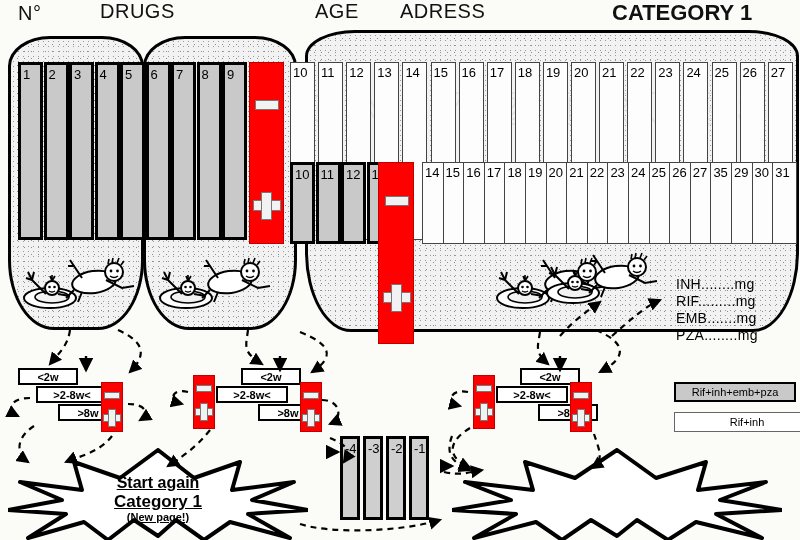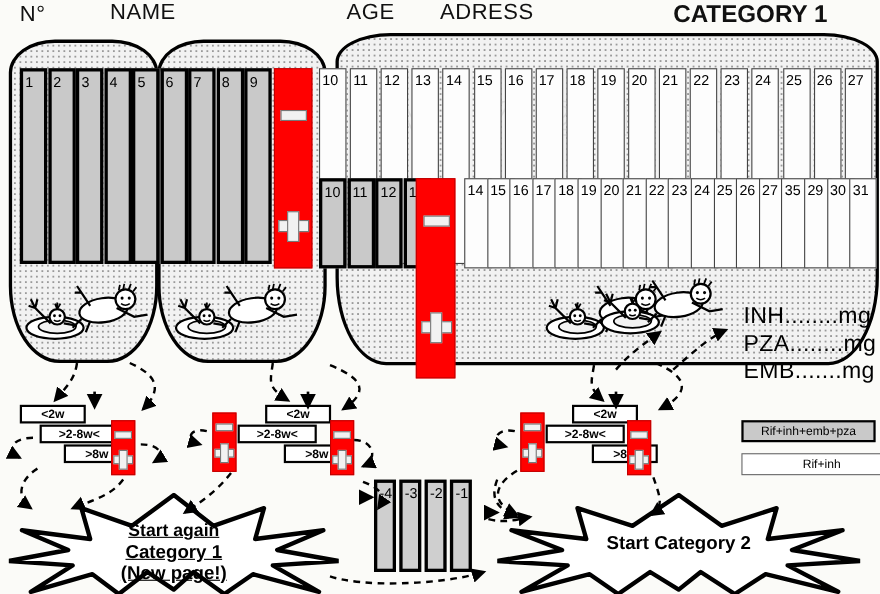--- a/index.html
+++ b/index.html
@@ -54,21 +54,21 @@
   .wm{
     position:absolute;
     font-size:44px;font-weight:bold;letter-spacing:12px;
     color:transparent;
     -webkit-text-stroke:1.5px #e2e2e2;
     white-space:nowrap;
     pointer-events:none;
   }
 
   
-  .drug{font-size:21px;letter-spacing:.3px;white-space:nowrap;}
+  .drug{font-size:14px;letter-spacing:.3px;white-space:nowrap;}
   .legendbox{
     position:absolute;box-sizing:border-box;
     border:2px solid #000;font-size:11px;
     display:flex;align-items:center;justify-content:center;
   }
   .legendbox.g{background:#c9c9c9;}
   .legendbox.w{background:#fff;border:1px solid #666;}
 
   
   .dbox{
@@ -93,21 +93,21 @@
     background:#cfcfcf;border:3px solid #000;
     font-size:13px;padding-top:2px;text-indent:2px;
   }
 
   svg.overlay{position:absolute;left:0;top:0;width:800px;height:540px;pointer-events:none;}
 </style>
 </head>
 <body>
 
 <div class="abs hdr" style="left:18px;top:2px;">N°</div>
-<div class="abs hdr" style="left:100px;top:0px;">NAME</div>
+<div class="abs hdr" style="left:100px;top:0px;">DRUGS</div>
 <div class="abs hdr" style="left:315px;top:0px;">AGE</div>
 <div class="abs hdr" style="left:400px;top:0px;">ADRESS</div>
 <div class="abs hdr cat" style="left:612px;top:0px;">CATEGORY 1</div>
 
 <div class="blob b1" style="left:8px;top:36px;width:130px;height:288px;"></div>
 <div class="blob b1" style="left:143px;top:36px;width:148px;height:288px;"></div>
 <div class="blob b2" style="left:305px;top:30px;width:488px;height:296px;"></div>
 
 <div class="wm" style="left:310px;top:84px;">ONLY 2 DRUGS</div>
 <div class="wm" style="left:378px;top:180px;">ONLY 2 DRUGS</div>
@@ -260,22 +260,23 @@
         <path d="M88,26 q4,3 8,0" stroke="#000" stroke-width="1.4" fill="none"></path>
         <path d="M60,28 L52,16 M52,16 L48,10 M52,16 L46,16" stroke="#000" stroke-width="2" fill="none"></path>
         <path d="M84,30 L100,38 L112,36" stroke="#000" stroke-width="2" fill="none"></path>
         <path d="M52,40 L44,48 M60,42 L56,52" stroke="#000" stroke-width="2" fill="none"></path>
       </g>
     </g>
 </svg>
 
 <div id="drug-list" class="abs" style="left:676px;top:276px;">
     <div class="drug" style="margin-bottom: 1px;"><span>INH</span><span>........</span><span>mg</span></div>
+    <div class="drug" style="margin-bottom: 1px;"><span>RIF</span><span>.........</span><span>mg</span></div>
+    <div class="drug" style="margin-bottom: 1px;"><span>EMB</span><span>.......</span><span>mg</span></div>
     <div class="drug" style="margin-bottom: 1px;"><span>PZA</span><span>........</span><span>mg</span></div>
-    <div class="drug" style="margin-bottom: 1px;"><span>EMB</span><span>.......</span><span>mg</span></div>
   </div>
 
 <div class="legendbox g" style="left:674px;top:382px;width:122px;height:20px;">
   <span>Rif+inh+emb+pza</span>
 </div>
 <div class="legendbox w" style="left:674px;top:412px;width:146px;height:20px;">
   <span>Rif+inh</span>
 </div>
 
 <div class="dbox" style="left:18px;top:368px;width:60px;height:17px;">
@@ -336,30 +337,29 @@
   </div>
 
 <div class="star" style="left:8px;top:448px;">
   <svg width="300" height="92" viewBox="0 0 300 92">
     <polygon points="150,2 186,30 232,14 224,42 286,34 244,52 300,62 240,66 282,90 222,74 196,92 168,72 150,88 126,72 100,92 76,74 20,90 58,66 0,62 54,52 12,34 74,42 66,14 112,30" fill="#ffffff" stroke="#000000" stroke-width="4" stroke-linejoin="round"></polygon>
   </svg>
 </div>
 <div class="startext" style="left:58px;top:474px;width:200px;text-decoration:underline;">
   <div style="font-size:16px;">Start again</div>
   <div style="font-size:17px;">Category 1</div>
-  <div style="font-size:17px;">(New   page!)</div>
+  <div style="font-size:11px;">(New   page!)</div>
 </div>
 
 <div class="star" style="left:452px;top:448px;">
   <svg width="330" height="92" viewBox="0 0 330 92">
     <polygon points="165,2 204,30 254,14 246,42 314,34 268,52 330,62 264,66 310,90 244,74 216,92 185,72 165,88 139,72 110,92 84,74 22,90 64,66 0,62 59,52 13,34 81,42 73,14 123,30" fill="#ffffff" stroke="#000000" stroke-width="4" stroke-linejoin="round"></polygon>
   </svg>
 </div>
 <div class="startext" style="left:497px;top:484px;width:240px;">
-  <div style="font-size:17px;">Start Category 2</div>
 </div>
 
 <svg class="overlay">
   <defs>
     <marker id="ah" markerWidth="7" markerHeight="7" refX="5" refY="3" orient="auto">
       <path d="M0,0 L6,3 L0,6 z" fill="#000"></path>
     </marker>
   </defs>
   <g fill="none" stroke="#000" stroke-width="2.2" stroke-dasharray="6 5" marker-end="url(#ah)">
     <path d="M70,330 C68,345 60,352 50,364"></path>

